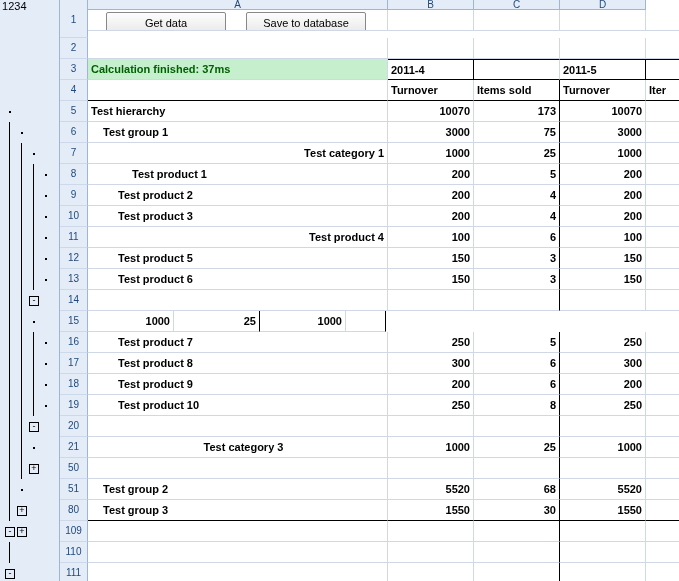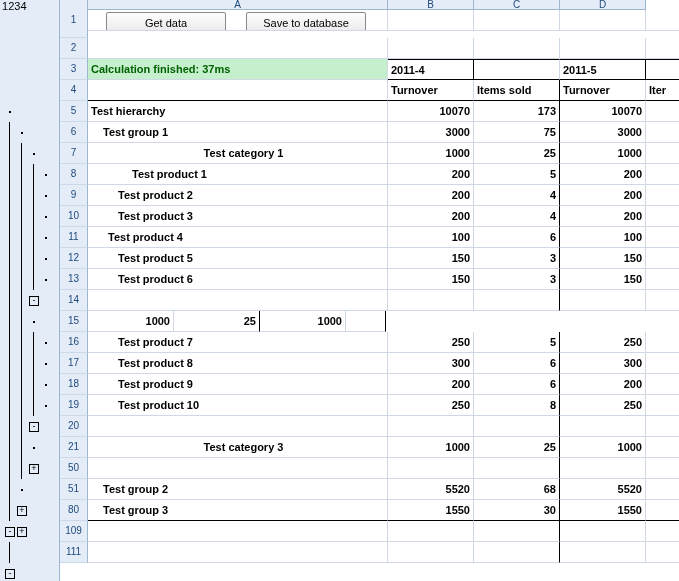--- a/index.html
+++ b/index.html
@@ -364,21 +364,21 @@
                 <div class="cell colA indent1 bold" style="text-align: left;">Test group 1</div>
                 <div class="cell colB bold">3000</div>
                 <div class="cell colC bold data-border-r">75</div>
                 <div class="cell colD bold">3000</div>
                 <div class="cell colE bold data-border-r"></div>
               </div>
             </div>
             <div class="row">
               <div class="rownum">7</div>
               <div class="cells">
-                <div class="cell colA indent1 bold" style="text-align: center;">Test category 1</div>
+                <div class="cell colA indent1 bold" style="text-align: right;">Test category 1</div>
                 <div class="cell colB bold">1000</div>
                 <div class="cell colC bold data-border-r">25</div>
                 <div class="cell colD bold">1000</div>
                 <div class="cell colE bold data-border-r"></div>
               </div>
             </div>
             <div class="row">
               <div class="rownum">8</div>
               <div class="cells">
                 <div class="cell colA indent2 bold" style="text-align: left; padding-left: 44px;">Test product 1</div>
@@ -404,21 +404,21 @@
                 <div class="cell colA indent2 bold" style="text-align: left;">Test product 3</div>
                 <div class="cell colB bold">200</div>
                 <div class="cell colC bold data-border-r">4</div>
                 <div class="cell colD bold">200</div>
                 <div class="cell colE bold data-border-r"></div>
               </div>
             </div>
             <div class="row">
               <div class="rownum">11</div>
               <div class="cells">
-                <div class="cell colA indent2 bold" style="text-align: left; padding-left: 20px;">Test product 4</div>
+                <div class="cell colA indent2 bold" style="text-align: right; padding-left: 20px;">Test product 4</div>
                 <div class="cell colB bold">100</div>
                 <div class="cell colC bold data-border-r">6</div>
                 <div class="cell colD bold">100</div>
                 <div class="cell colE bold data-border-r"></div>
               </div>
             </div>
             <div class="row">
               <div class="rownum">12</div>
               <div class="cells">
                 <div class="cell colA indent2 bold" style="text-align: left;">Test product 5</div>
@@ -551,27 +551,37 @@
               <div class="rownum">109</div>
               <div class="cells">
                 <div class="cell colA  " style="text-align: left;"></div>
                 <div class="cell colB "></div>
                 <div class="cell colC data-border-r"></div>
                 <div class="cell colD "></div>
                 <div class="cell colE data-border-r"></div>
               </div>
             </div>
             <div class="row">
-              <div class="rownum">111</div>
+              <div class="rownum">110</div>
               <div class="cells">
                 <div class="cell colA  " style="text-align: left;"></div>
                 <div class="cell colB "></div>
                 <div class="cell colC data-border-r"></div>
                 <div class="cell colD "></div>
                 <div class="cell colE data-border-r"></div>
               </div>
             </div>
+            <div class="row">
+              <div class="rownum">111</div>
+              <div class="cells">
+                <div class="cell colA  " style="text-align: left;"></div>
+                <div class="cell colB "></div>
+                <div class="cell colC data-border-r"></div>
+                <div class="cell colD "></div>
+                <div class="cell colE data-border-r"></div>
+              </div>
+            </div>
           </div>
 
       </div>
     </div>
   </div>
 </div>
 
 </body></html>

